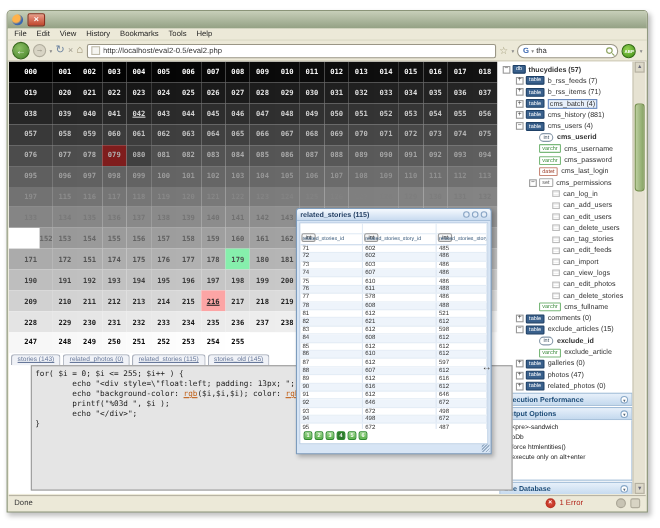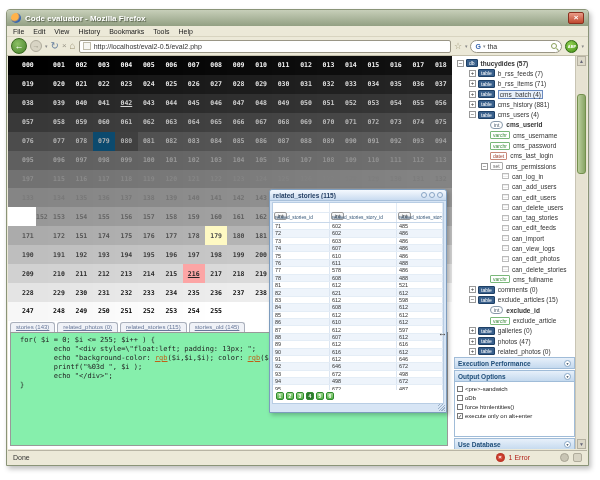--- a/index.html
+++ b/index.html
@@ -54,22 +54,22 @@
   .grid { position:absolute; left:0; top:0; width:444px; display:grid;
           grid-template-columns:repeat(19, 1fr); grid-auto-rows:18.93px; z-index:1; }
   .cell { display:flex; align-items:center; justify-content:center;
           font:bold 6.5px "DejaVu Sans Mono", monospace; }
 
   .tabstrip { position:absolute; left:2px; top:266px; height:10px; display:flex; gap:2px; z-index:1; }
   .tab { font-size:6px; color:#667799; text-decoration:underline; background:#f0f2f7;
          border:1px solid #aab0bc; border-bottom:none; border-radius:3px 3px 0 0;
          padding:0 5px; line-height:9px; white-space:nowrap; }
 
-  .codebox { position:absolute; left:2px; top:276px; width:438px; height:114px; background:#86efac;
-             border:1px solid #999; padding:3px 9px; z-index:1;
+  .codebox { position:absolute; left:20px; top:276px; width:438px; height:114px; background:#e5e5e5;
+             border:1px solid #999; padding:3px 3px; z-index:1;
              font:7px "DejaVu Sans Mono", monospace; color:#222; }
   .cl { white-space:pre; line-height:9px; tab-size:8; }
   .fn { color:#c06018; text-decoration:underline; }
 
   
   .popup { position:absolute; left:261px; top:133px; width:178px; height:224px;
            background:#d7e5f5; border:1px solid #7d9cbd; border-radius:3px 3px 0 0;
            box-shadow:2px 2px 4px rgba(0,0,0,0.25); z-index:5; }
   .popup-title { height:11px; display:flex; align-items:center; padding:0 3px;
                  background:linear-gradient(#f5f9fe,#c9dbf0); border-bottom:1px solid #a8c0da;
@@ -158,21 +158,20 @@
   .sb-ic2 { width:9px; height:9px; border-radius:2px; background:#d8d4c4; border:1px solid #b0ac9c; }
 </style>
 </head>
 <body>
 
 <div class="screen">
   <div class="window">
 
     <div class="titlebar">
       <span class="fx-icon"></span>
-      <span class="title">Code evaluator - Mozilla Firefox</span>
       <span class="close-btn">×</span>
     </div>
 
     <div class="menubar">
         <span class="menu-item">File</span>
         <span class="menu-item">Edit</span>
         <span class="menu-item">View</span>
         <span class="menu-item">History</span>
         <span class="menu-item">Bookmarks</span>
         <span class="menu-item">Tools</span>
@@ -276,21 +275,21 @@
           <div class="cell" style="background: rgb(69, 69, 69); color: rgb(186, 186, 186);">069</div>
           <div class="cell" style="background: rgb(70, 70, 70); color: rgb(185, 185, 185);">070</div>
           <div class="cell" style="background: rgb(71, 71, 71); color: rgb(184, 184, 184);">071</div>
           <div class="cell" style="background: rgb(72, 72, 72); color: rgb(183, 183, 183);">072</div>
           <div class="cell" style="background: rgb(73, 73, 73); color: rgb(182, 182, 182);">073</div>
           <div class="cell" style="background: rgb(74, 74, 74); color: rgb(181, 181, 181);">074</div>
           <div class="cell" style="background: rgb(75, 75, 75); color: rgb(180, 180, 180);">075</div>
           <div class="cell" style="background: rgb(76, 76, 76); color: rgb(179, 179, 179);">076</div>
           <div class="cell" style="background: rgb(77, 77, 77); color: rgb(178, 178, 178);">077</div>
           <div class="cell" style="background: rgb(78, 78, 78); color: rgb(177, 177, 177);">078</div>
-          <div class="cell" style="background: #0c4a6e; color: rgb(176, 176, 176);">079</div>
+          <div class="cell" style="background: #7f1d1d; color: rgb(176, 176, 176);">079</div>
           <div class="cell" style="background: #404040; color: rgb(175, 175, 175);">080</div>
           <div class="cell" style="background: rgb(81, 81, 81); color: rgb(174, 174, 174);">081</div>
           <div class="cell" style="background: rgb(82, 82, 82); color: rgb(173, 173, 173);">082</div>
           <div class="cell" style="background: rgb(83, 83, 83); color: rgb(172, 172, 172);">083</div>
           <div class="cell" style="background: rgb(84, 84, 84); color: rgb(171, 171, 171);">084</div>
           <div class="cell" style="background: rgb(85, 85, 85); color: rgb(170, 170, 170);">085</div>
           <div class="cell" style="background: rgb(86, 86, 86); color: rgb(169, 169, 169);">086</div>
           <div class="cell" style="background: rgb(87, 87, 87); color: rgb(168, 168, 168);">087</div>
           <div class="cell" style="background: rgb(88, 88, 88); color: rgb(167, 167, 167);">088</div>
           <div class="cell" style="background: rgb(89, 89, 89); color: rgb(166, 166, 166);">089</div>
@@ -376,21 +375,21 @@
           <div class="cell" style="background: rgb(169, 169, 169); color: rgb(86, 86, 86);">169</div>
           <div class="cell" style="background: rgb(170, 170, 170); color: rgb(85, 85, 85);">170</div>
           <div class="cell" style="background: rgb(171, 171, 171); color: rgb(84, 84, 84);">171</div>
           <div class="cell" style="background: rgb(172, 172, 172); color: rgb(83, 83, 83);">172</div>
           <div class="cell" style="background: rgb(173, 173, 173); color: rgb(82, 82, 82);">151</div>
           <div class="cell" style="background: rgb(174, 174, 174); color: rgb(81, 81, 81);">174</div>
           <div class="cell" style="background: rgb(175, 175, 175); color: rgb(80, 80, 80);">175</div>
           <div class="cell" style="background: rgb(176, 176, 176); color: rgb(79, 79, 79);">176</div>
           <div class="cell" style="background: rgb(177, 177, 177); color: rgb(78, 78, 78);">177</div>
           <div class="cell" style="background: rgb(178, 178, 178); color: rgb(77, 77, 77);">178</div>
-          <div class="cell" style="background: #fef9c3; color: rgb(76, 76, 76); text-align: right;">179</div>
+          <div class="cell" style="background: #86efac; color: rgb(76, 76, 76); text-align: right;">179</div>
           <div class="cell" style="background: rgb(180, 180, 180); color: rgb(75, 75, 75);">180</div>
           <div class="cell" style="background: rgb(181, 181, 181); color: rgb(74, 74, 74);">181</div>
           <div class="cell" style="background: rgb(182, 182, 182); color: rgb(73, 73, 73);">182</div>
           <div class="cell" style="background: rgb(183, 183, 183); color: rgb(72, 72, 72);">183</div>
           <div class="cell" style="background: rgb(184, 184, 184); color: rgb(71, 71, 71);">184</div>
           <div class="cell" style="background: rgb(185, 185, 185); color: rgb(70, 70, 70);">185</div>
           <div class="cell" style="background: rgb(186, 186, 186); color: rgb(69, 69, 69);">186</div>
           <div class="cell" style="background: rgb(187, 187, 187); color: rgb(68, 68, 68);">187</div>
           <div class="cell" style="background: rgb(188, 188, 188); color: rgb(67, 67, 67);">188</div>
           <div class="cell" style="background: rgb(189, 189, 189); color: rgb(66, 66, 66);">189</div>

